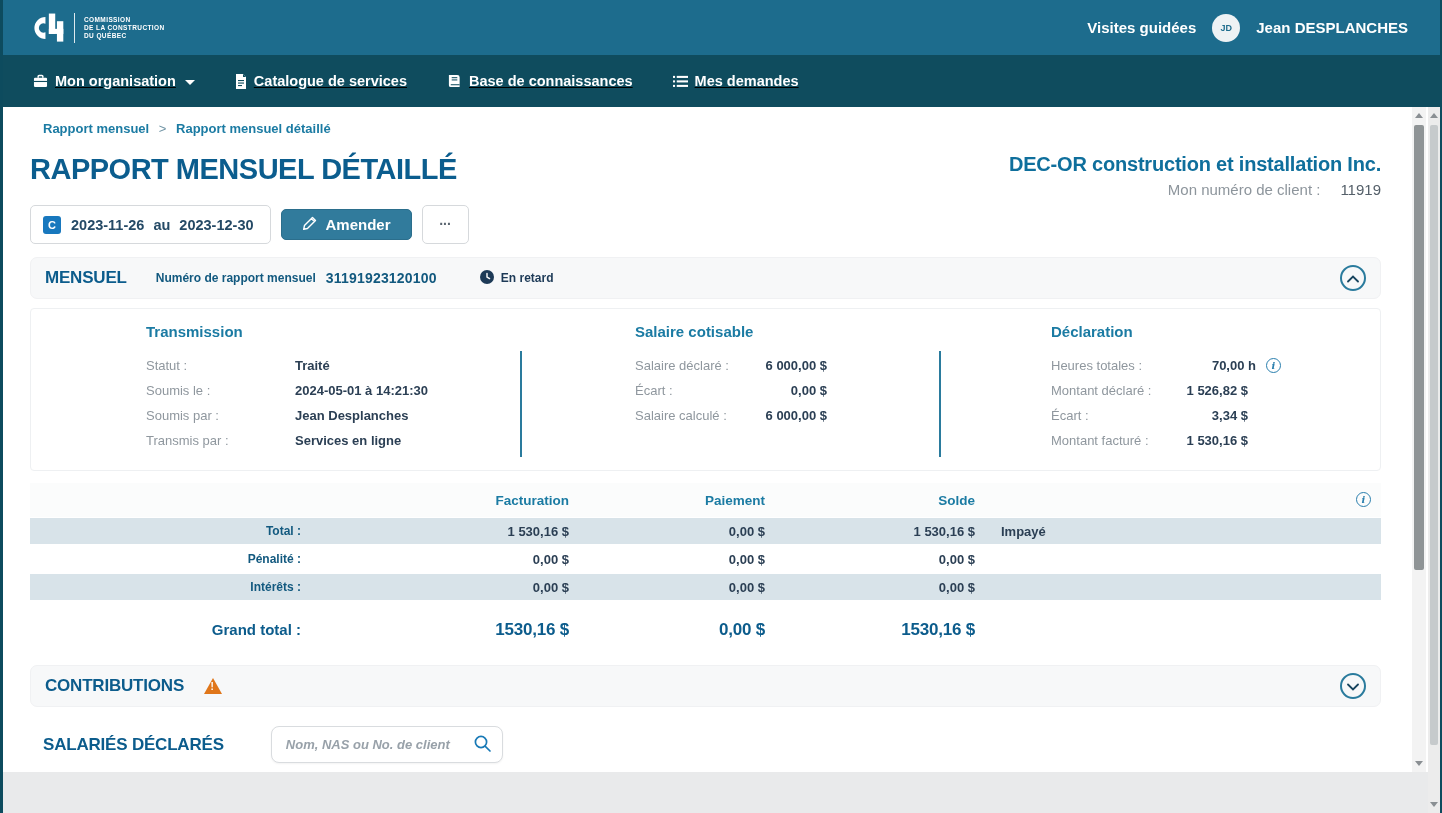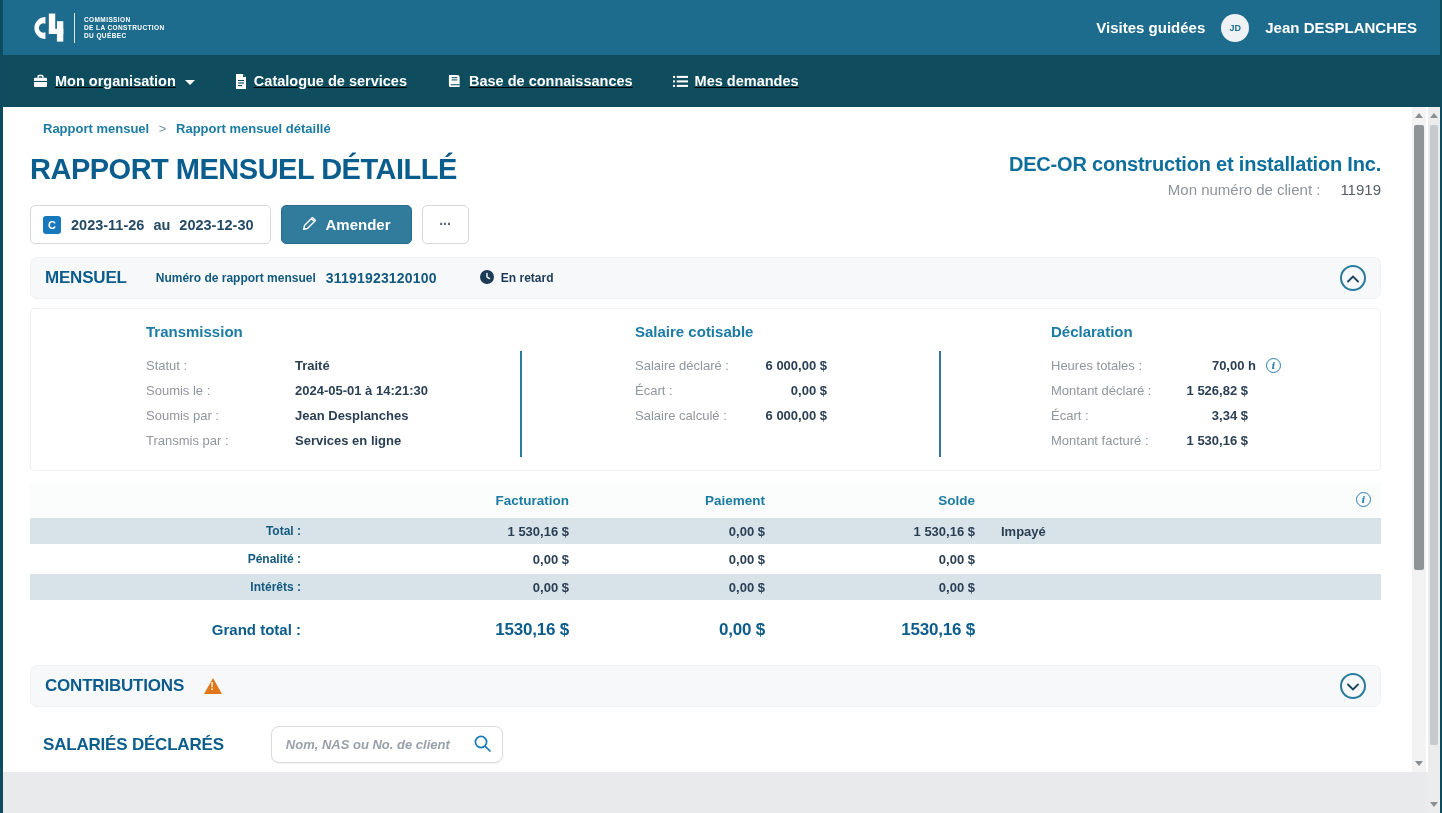--- a/index.html
+++ b/index.html
@@ -4,21 +4,21 @@
 <style>
   * { margin:0; padding:0; box-sizing:border-box; }
   html,body { width:1442px; height:813px; overflow:hidden; }
   body { font-family:"Liberation Sans", sans-serif; background:#ffffff; }
 
   .app { position:relative; width:1442px; height:813px; background:#ffffff;
          border-left:3px solid #0d4b5e; border-right:2px solid #0d4b5e; overflow:hidden; }
 
   
   .topbar { height:55px; background:#1d6c8d; display:flex; align-items:center;
-            justify-content:space-between; padding:0 23px 0 28px; }
+            justify-content:space-between; padding:0 32px 0 28px; }
   .brand { display:flex; align-items:center; gap:9px; }
   .brand svg { display:block; }
   .brand-sep { width:1px; height:30px; background:rgba(255,255,255,.85); }
   .brand-text { color:#fff; font-size:6.5px; font-weight:700; letter-spacing:.4px; line-height:8px; }
   .topbar-right { display:flex; align-items:center; gap:16px; }
   .visites { color:#fff; font-size:15px; font-weight:700; cursor:pointer; }
   .avatar { width:28px; height:28px; border-radius:50%; background:#eef2f4; color:#1d6c8d;
             font-size:9px; font-weight:700; display:flex; align-items:center; justify-content:center; }
   .username { color:#fff; font-size:15px; font-weight:700; }
 
@@ -43,21 +43,21 @@
   .company-name { font-size:20px; font-weight:700; color:#0f6f9c; letter-spacing:-.2px; }
   .client-line { margin-top:5px; font-size:15px; color:#8d959c; }
   .client-line .num { color:#55606a; margin-left:20px; }
 
   .toolbar { margin-top:7px; display:flex; align-items:center; gap:10px; }
   .period-box { height:39px; min-width:221px; background:#fff; border:1px solid #d6d9dc; border-radius:5px;
                 display:flex; align-items:center; gap:10px; padding:0 16px 0 12px; cursor:pointer; }
   .period-badge { width:18px; height:18px; background:#1878be; border-radius:3px; color:#fff;
                   font-size:11px; font-weight:700; display:flex; align-items:center; justify-content:center; }
   .period-text { font-size:14.5px; font-weight:700; color:#254a66; word-spacing:5px; }
-  .btn-amend { height:39px; background:#317b9c; border:1px solid #2b6e8c; border-radius:5px; color:#fff;
+  .btn-amend { height:31px; background:#317b9c; border:1px solid #2b6e8c; border-radius:5px; color:#fff;
                font-size:15px; font-weight:700; display:flex; align-items:center; gap:9px; padding:0 20px; cursor:pointer; }
   .btn-more { height:39px; width:47px; background:#fff; border:1px solid #d6d9dc; border-radius:5px;
               color:#5a6570; font-size:14px; font-weight:700; display:flex; align-items:flex-start;
               justify-content:center; padding-top:6px; cursor:pointer; }
 
   .section-bar { margin-top:13px; height:42px; background:#f7f8f9; border:1px solid #f0f1f3; border-radius:7px;
                  display:flex; align-items:center; padding:0 14px; cursor:pointer; }
   .section-title { font-size:17px; font-weight:800; letter-spacing:-.2px; color:#0c5c8c; }
   .report-num-label { margin-left:29px; font-size:12px; font-weight:700; color:#12597f; }
   .report-num { margin-left:10px; font-size:14px; font-weight:700; color:#12597f; letter-spacing:.2px; }

